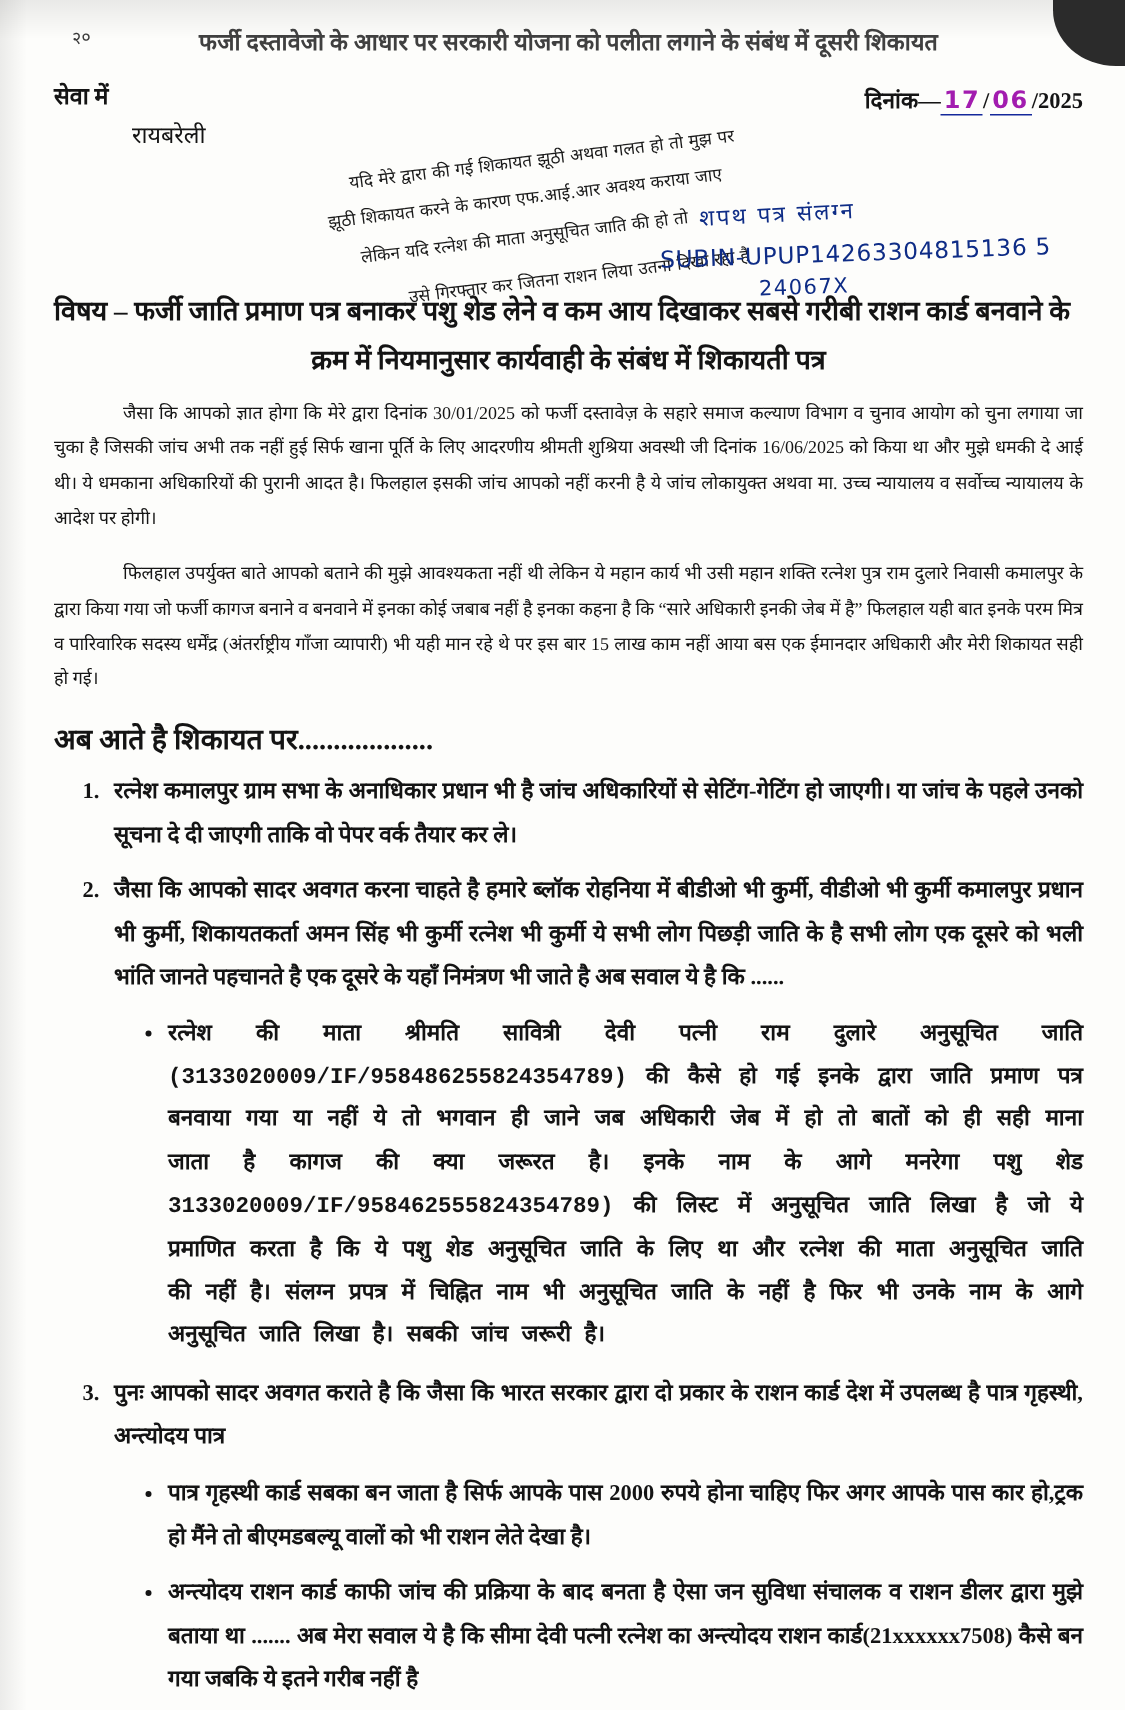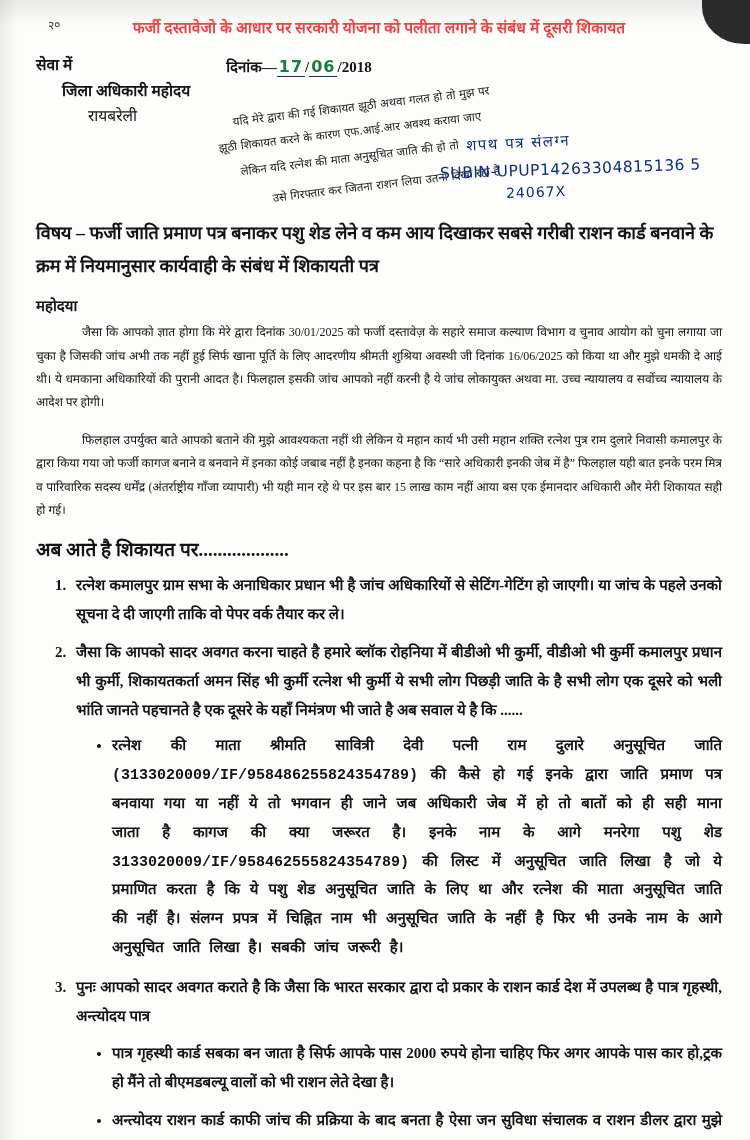--- a/index.html
+++ b/index.html
@@ -58,46 +58,46 @@
     color: #3a3a3a;
     transform: rotate(-8deg);
   }
 
   .title-line {
     text-align: center;
     font-size: 15.5px;
     font-weight: 700;
     letter-spacing: 0.1px;
     margin: 2px 0 14px 0;
-    color: #ef4444;
+    color: #404040;
   }
 
   .row-to {
     display: flex;
-    justify-content: flex-start;
+    justify-content: space-between;
     align-items: flex-start;
     gap: 36px;
   }
   .to-block {
     font-size: 15.5px;
     font-weight: 700;
     line-height: 1.65;
   }
   .to-block .l2 { padding-left: 26px; font-weight: 700; }
   .to-block .l3 { padding-left: 52px; font-weight: 400; }
 
   .date-block {
     font-size: 15px;
     font-weight: 700;
     padding-top: 4px;
     white-space: nowrap;
   }
   .date-hand {
     font-family: "DejaVu Sans", sans-serif;
-    color: #15803d;
+    color: #a21caf;
     font-size: 16px;
     border-bottom: 1.4px solid #14289b;
     padding: 0 2px;
     letter-spacing: 1px;
   }
 
   
   .hand-note {
     position: absolute;
     font-family: "DejaVu Sans", sans-serif;
@@ -143,21 +143,21 @@
   }
 
   .subject {
     margin-top: 88px;
     font-size: 18px;
     font-weight: 700;
     line-height: 1.85;
     text-align: justify;
   }
   .subject .sub-label { }
-  .subject .l3 { display: block; }
+  .subject .l3 { display: block; text-align: center; }
 
   .salutation {
     margin-top: 12px;
     font-size: 15px;
     font-weight: 700;
   }
 
   p.body-para {
     font-size: 12px;
     line-height: 1.95;
@@ -209,44 +209,42 @@
 
   <div class="content">
 
     <div class="mark-top-left">२०</div>
 
     <div class="title-line">फर्जी दस्तावेजो के आधार पर सरकारी योजना को पलीता लगाने के संबंध में दूसरी शिकायत</div>
 
     <div class="row-to">
       <div class="to-block">
         <div class="l1">सेवा में</div>
-        <div class="l2">जिला अधिकारी महोदय</div>
         <div class="l3">रायबरेली</div>
       </div>
       <div class="date-block">
-        <span>दिनांक</span><span>—</span><span class="date-hand">17</span><span>/</span><span class="date-hand">06</span><span>/</span><span>2018</span>
+        <span>दिनांक</span><span>—</span><span class="date-hand">17</span><span>/</span><span class="date-hand">06</span><span>/</span><span>2025</span>
       </div>
     </div>
 
     <div class="hand-note hand-n1">यदि मेरे द्वारा की गई शिकायत झूठी अथवा गलत हो तो मुझ पर</div>
     <div class="hand-note hand-n2">झूठी शिकायत करने के कारण एफ.आई.आर अवश्य कराया जाए</div>
     <div class="hand-note hand-n3">लेकिन यदि रत्नेश की माता अनुसूचित जाति की हो तो</div>
     <div class="hand-note hand-n4">उसे गिरफ्तार कर जितना राशन लिया उतना दिखा रहा है</div>
 
     <div class="stamp-note">शपथ पत्र संलग्न</div>
     <div class="stamp-code">SUBIN-UPUP14263304815136 5</div>
     <div class="stamp-code2">24067X</div>
 
     <div class="subject">
       <span class="sub-label">विषय –</span>
       <span>फर्जी जाति प्रमाण पत्र बनाकर पशु शेड लेने व कम आय दिखाकर सबसे गरीबी राशन कार्ड बनवाने के</span>
       <span class="l3">क्रम में नियमानुसार कार्यवाही के संबंध में शिकायती पत्र</span>
     </div>
 
-    <div class="salutation">महोदया</div>
 
     <p class="body-para">जैसा कि आपको ज्ञात होगा कि मेरे द्वारा दिनांक 30/01/2025 को फर्जी दस्तावेज़ के सहारे समाज कल्याण विभाग व चुनाव आयोग को चुना लगाया जा चुका है जिसकी जांच अभी तक नहीं हुई सिर्फ खाना पूर्ति के लिए आदरणीय श्रीमती शुश्रिया अवस्थी जी दिनांक 16/06/2025 को किया था और मुझे धमकी दे आई थी। ये धमकाना अधिकारियों की पुरानी आदत है। फिलहाल इसकी जांच आपको नहीं करनी है ये जांच लोकायुक्त अथवा मा. उच्च न्यायालय व सर्वोच्च न्यायालय के आदेश पर होगी।</p>
     <p class="body-para b2">फिलहाल उपर्युक्त बाते आपको बताने की मुझे आवश्यकता नहीं थी लेकिन ये महान कार्य भी उसी महान शक्ति रत्नेश पुत्र राम दुलारे निवासी कमालपुर के द्वारा किया गया जो फर्जी कागज बनाने व बनवाने में इनका कोई जबाब नहीं है इनका कहना है कि “सारे अधिकारी इनकी जेब में है” फिलहाल यही बात इनके परम मित्र व पारिवारिक सदस्य धर्मेंद्र (अंतर्राष्ट्रीय गाँजा व्यापारी) भी यही मान रहे थे पर इस बार 15 लाख काम नहीं आया बस एक ईमानदार अधिकारी और मेरी शिकायत सही हो गई।</p>
 
     <div class="now-line">अब आते है शिकायत पर...................</div>
 
     <ol class="main-list">
       <li>रत्नेश कमालपुर ग्राम सभा के अनाधिकार प्रधान भी है जांच अधिकारियों से सेटिंग-गेटिंग हो जाएगी। या जांच के पहले उनको सूचना दे दी जाएगी ताकि वो पेपर वर्क तैयार कर ले।</li>
       <li>
         <span>जैसा कि आपको सादर अवगत करना चाहते है हमारे ब्लॉक रोहनिया में बीडीओ भी कुर्मी, वीडीओ भी कुर्मी कमालपुर प्रधान भी कुर्मी, शिकायतकर्ता अमन सिंह भी कुर्मी रत्नेश भी कुर्मी ये सभी लोग पिछड़ी जाति के है सभी लोग एक दूसरे को भली भांति जानते पहचानते है एक दूसरे के यहाँ निमंत्रण भी जाते है अब सवाल ये है कि ......</span>

